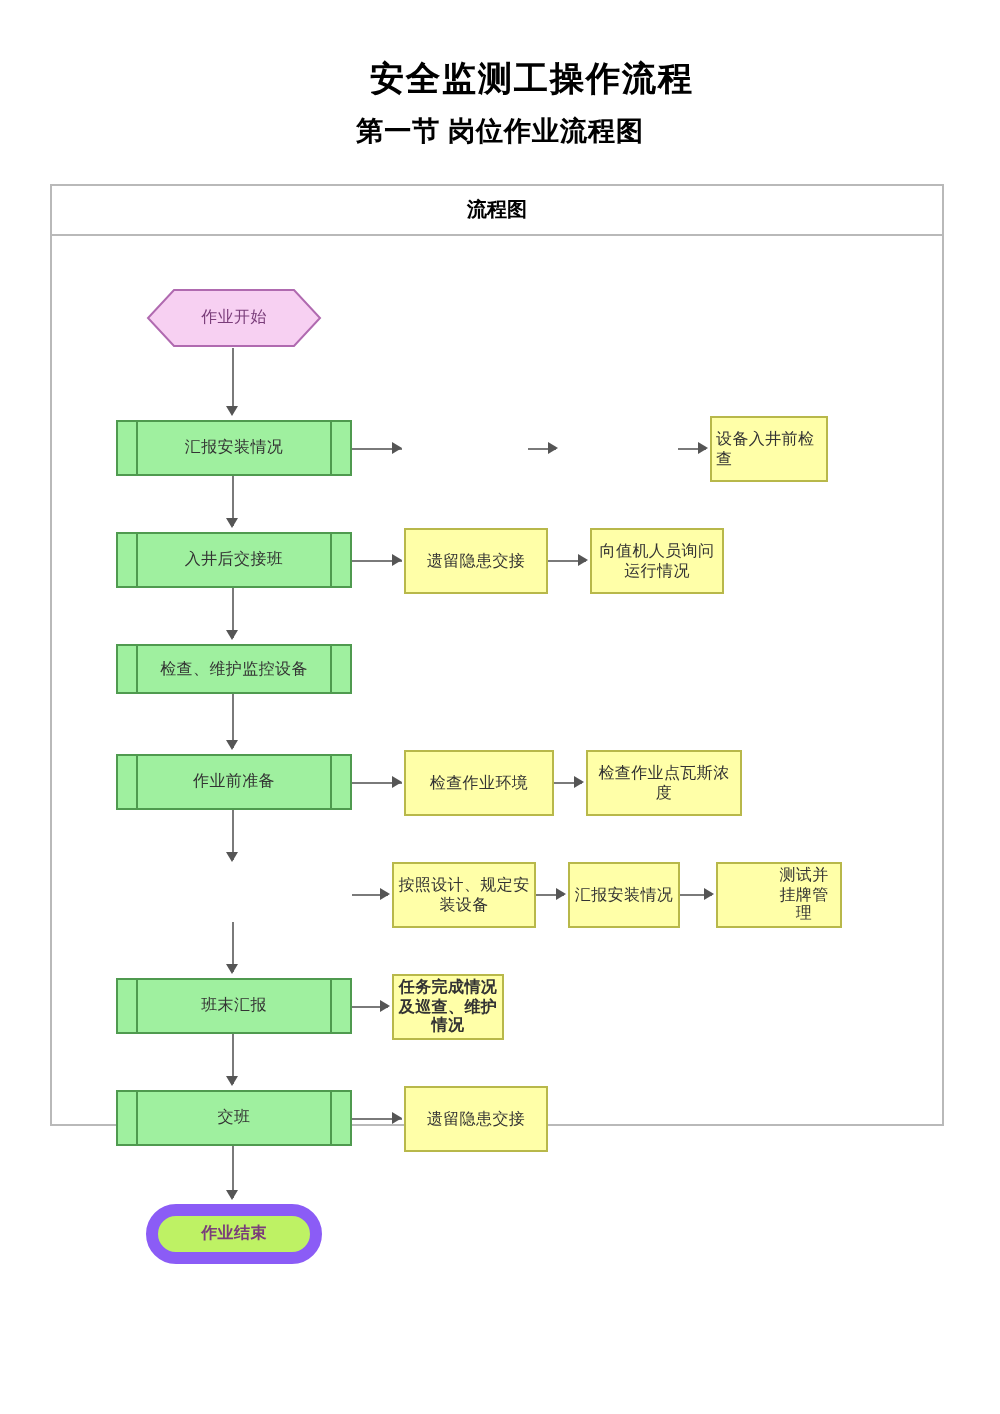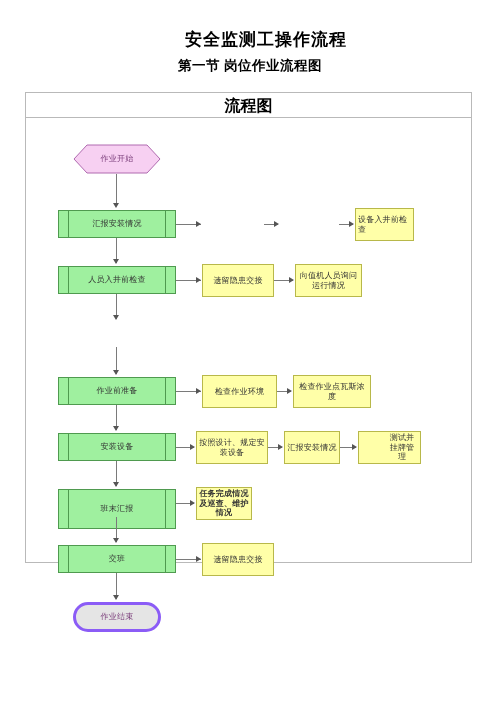--- a/index.html
+++ b/index.html
@@ -46,21 +46,21 @@
     width: 447px;
     height: 471px;
     border: 1px solid #b9b9b9;
     box-sizing: border-box;
     background: #fff;
   }
   .flow-table-header {
     height: 25px;
     line-height: 25px;
     text-align: center;
-    font-size: 16px;
+    font-size: 10px;
     font-weight: bold;
     border-bottom: 1px solid #b9b9b9;
     box-sizing: border-box;
   }
   .flow-canvas {
     position: relative;
     width: 100%;
     height: 444px;
   }
 
@@ -109,24 +109,25 @@
 
   
   .hexnode {
     color: #7a3d7a;
     font-size: 8px;
   }
   .hexnode svg { position: absolute; left: 0; top: 0; }
   .hexnode span { position: relative; z-index: 2; }
 
   .endnode {
-    background: #e5e5e5;
-    border: 3px solid #8b5cf6;
+    background: #bef264;
+    border: 6px solid #8b5cf6;
     border-radius: 22px;
     color: #7a3d7a;
+    font-weight: bold;
   }
 
   
   .conn {
     position: absolute;
     background: #7a7a7a;
   }
   .conn.v { width: 1px; }
   .conn.h { height: 1px; }
 
@@ -184,40 +185,43 @@
     <div class="arrow right" style="left:323px; top:103px;"></div>
 
     <div class="node note left" style="left:329px; top:90px; width:59px; height:33px;">
       <span>设备入井前检查</span>
     </div>
 
     <div class="conn v" style="left:90px; top:120px; height:25px;"></div>
     <div class="arrow down" style="left:87px; top:141px;"></div>
 
     <div class="node proc" style="left:32px; top:148px; width:118px; height:28px;">
-      <span>人员入井前检查</span>
+      <span>入井后交接班</span>
     </div>
 
     <div class="conn h" style="left:150px; top:162px; width:25px;"></div>
     <div class="arrow right" style="left:170px; top:159px;"></div>
 
     <div class="node note" style="left:176px; top:146px; width:72px; height:33px;">
       <span>遗留隐患交接</span>
     </div>
 
     <div class="conn h" style="left:248px; top:162px; width:19px;"></div>
     <div class="arrow right" style="left:263px; top:159px;"></div>
 
     <div class="node note" style="left:269px; top:146px; width:67px; height:33px;">
       <span>向值机人员询问运行情况</span>
     </div>
 
     <div class="conn v" style="left:90px; top:176px; height:25px;"></div>
     <div class="arrow down" style="left:87px; top:197px;"></div>
 
+    <div class="node proc" style="left:32px; top:204px; width:118px; height:25px;">
+      <span>检查、维护监控设备</span>
+    </div>
 
     <div class="conn v" style="left:90px; top:229px; height:27px;"></div>
     <div class="arrow down" style="left:87px; top:252px;"></div>
 
     <div class="node proc" style="left:32px; top:259px; width:118px; height:28px;">
       <span>作业前准备</span>
     </div>
 
     <div class="conn h" style="left:150px; top:273px; width:25px;"></div>
     <div class="arrow right" style="left:170px; top:270px;"></div>
@@ -229,23 +233,20 @@
     <div class="conn h" style="left:251px; top:273px; width:14px;"></div>
     <div class="arrow right" style="left:261px; top:270px;"></div>
 
     <div class="node note" style="left:267px; top:257px; width:78px; height:33px;">
       <span>检查作业点瓦斯浓度</span>
     </div>
 
     <div class="conn v" style="left:90px; top:287px; height:25px;"></div>
     <div class="arrow down" style="left:87px; top:308px;"></div>
 
-    <div class="node proc" style="left:32px; top:315px; width:118px; height:28px;">
-      <span>安装设备</span>
-    </div>
 
     <div class="conn h" style="left:150px; top:329px; width:18px;"></div>
     <div class="arrow right" style="left:164px; top:326px;"></div>
 
     <div class="node note" style="left:170px; top:313px; width:72px; height:33px;">
       <span>按照设计、规定安装设备</span>
     </div>
 
     <div class="conn h" style="left:242px; top:329px; width:14px;"></div>
     <div class="arrow right" style="left:252px; top:326px;"></div>
@@ -257,21 +258,21 @@
     <div class="conn h" style="left:314px; top:329px; width:16px;"></div>
     <div class="arrow right" style="left:326px; top:326px;"></div>
 
     <div class="node note" style="left:332px; top:313px; width:63px; height:33px;padding-left:27px;">
       <span>测试并挂牌管理</span>
     </div>
 
     <div class="conn v" style="left:90px; top:343px; height:25px;"></div>
     <div class="arrow down" style="left:87px; top:364px;"></div>
 
-    <div class="node proc" style="left:32px; top:371px; width:118px; height:40px;">
+    <div class="node proc" style="left:32px; top:371px; width:118px; height:28px;">
       <span>班末汇报</span>
     </div>
 
     <div class="conn h" style="left:150px; top:385px; width:18px;"></div>
     <div class="arrow right" style="left:164px; top:382px;"></div>
 
     <div class="node note" style="left:170px; top:369px; width:56px; height:33px;font-weight:bold;">
       <span>任务完成情况及巡查、维护情况</span>
     </div>
 

